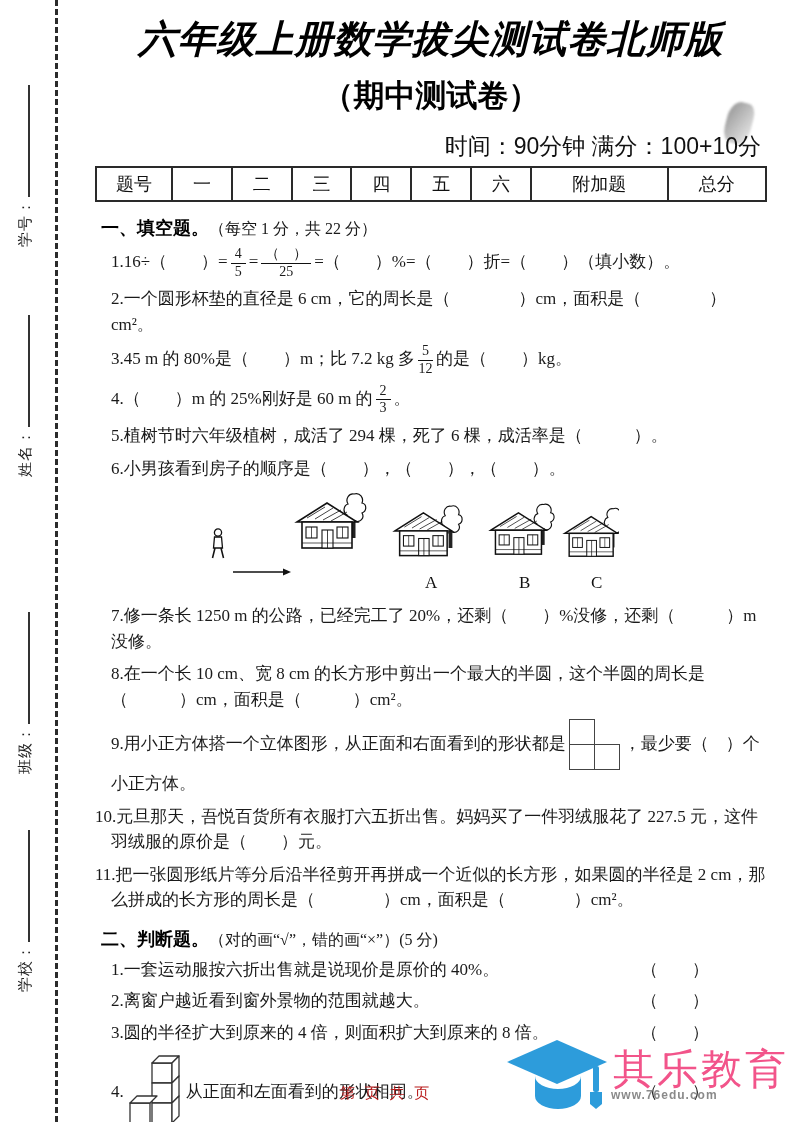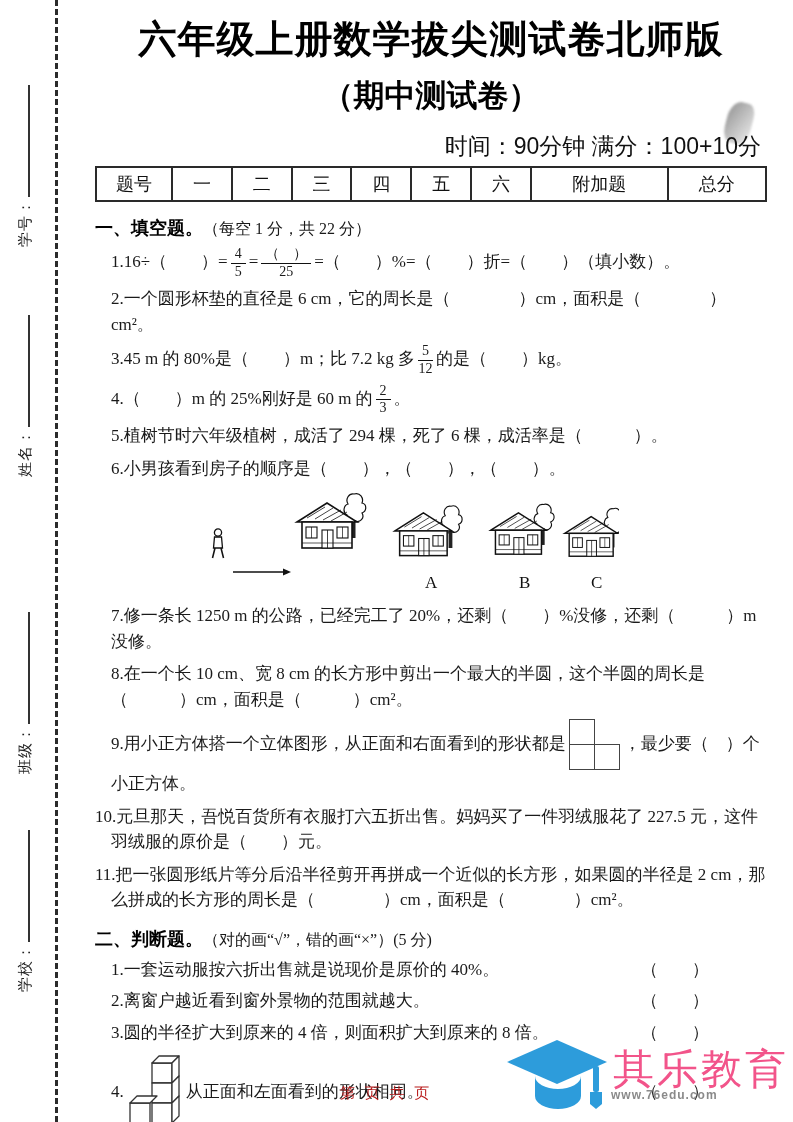--- a/index.html
+++ b/index.html
@@ -18,40 +18,40 @@
     position:absolute; left:16px; white-space:nowrap;
     transform:rotate(-90deg); transform-origin:0 0;
     font-size:15px; letter-spacing:1px; color:#222;
   }
   .side-line { display:inline-block; width:112px; border-bottom:2px solid #333; vertical-align:baseline; margin-left:2px; }
 
   .content { position:absolute; left:95px; top:14px; width:672px; }
 
   .paper-title {
     margin:0; text-align:center; font-family:"Liberation Sans", sans-serif;
-    font-size:38px; font-weight:900; letter-spacing:1px; color:#000;
+    font-size:38px; font-weight:900; letter-spacing:1px; color:#000;font-style:italic;
   }
   .paper-subtitle {
     margin:10px 0 0 0; text-align:center; font-family:"Liberation Sans", sans-serif;
     font-size:31px; font-weight:900; color:#000;
   }
   .exam-info {
     margin-top:14px; text-align:right; padding-right:6px;
     font-family:"Liberation Sans", sans-serif; font-size:23px; color:#111;
   }
   table.score-table {
     width:672px; border-collapse:collapse; margin-top:4px;
     font-family:"Liberation Sans", sans-serif; font-size:18px;
   }
   table.score-table td {
     border:2px solid #2a2a2a; text-align:center; height:32px; padding:0 4px; color:#111;
   }
   table.score-table td.lblcol { width:66px; }
 
-  .sec-head { margin:14px 0 2px 0; font-size:18px; }
+  .sec-head { margin:14px 0 2px 6px; font-size:18px; }
   .sec-head .h { font-weight:bold; color:#000; }
   .sec-head .n { font-size:16px; }
 
   .q { font-size:17px; line-height:1.5; margin:7px 0; padding-left:16px; }
   .q.wide { text-indent:-16px; }
 
   .frac { display:inline-block; text-align:center; vertical-align:middle; margin:0 3px; line-height:1.05; }
   .frac .num { display:block; border-bottom:1.5px solid #111; padding:0 4px 1px 4px; font-size:14px; }
   .frac .den { display:block; padding-top:1px; font-size:14px; }
 

